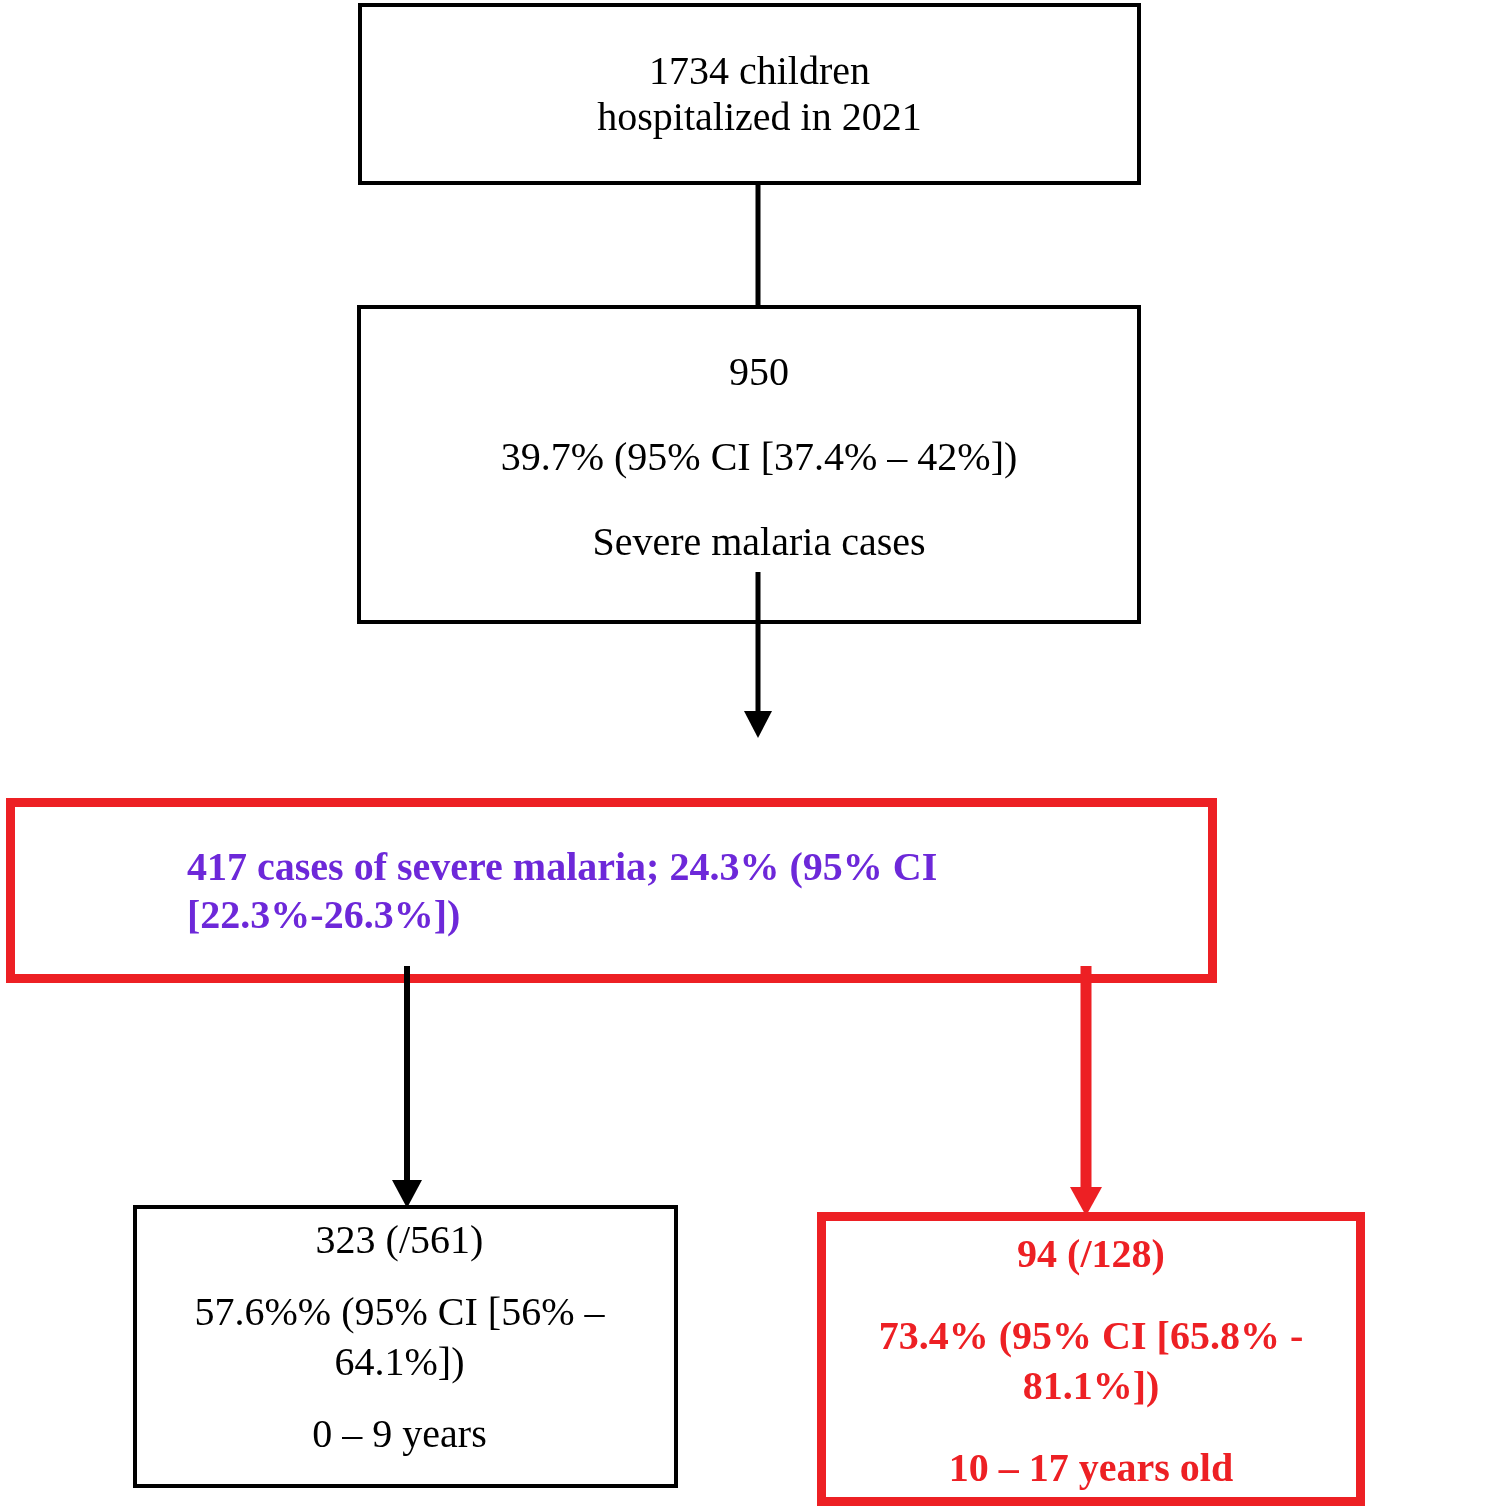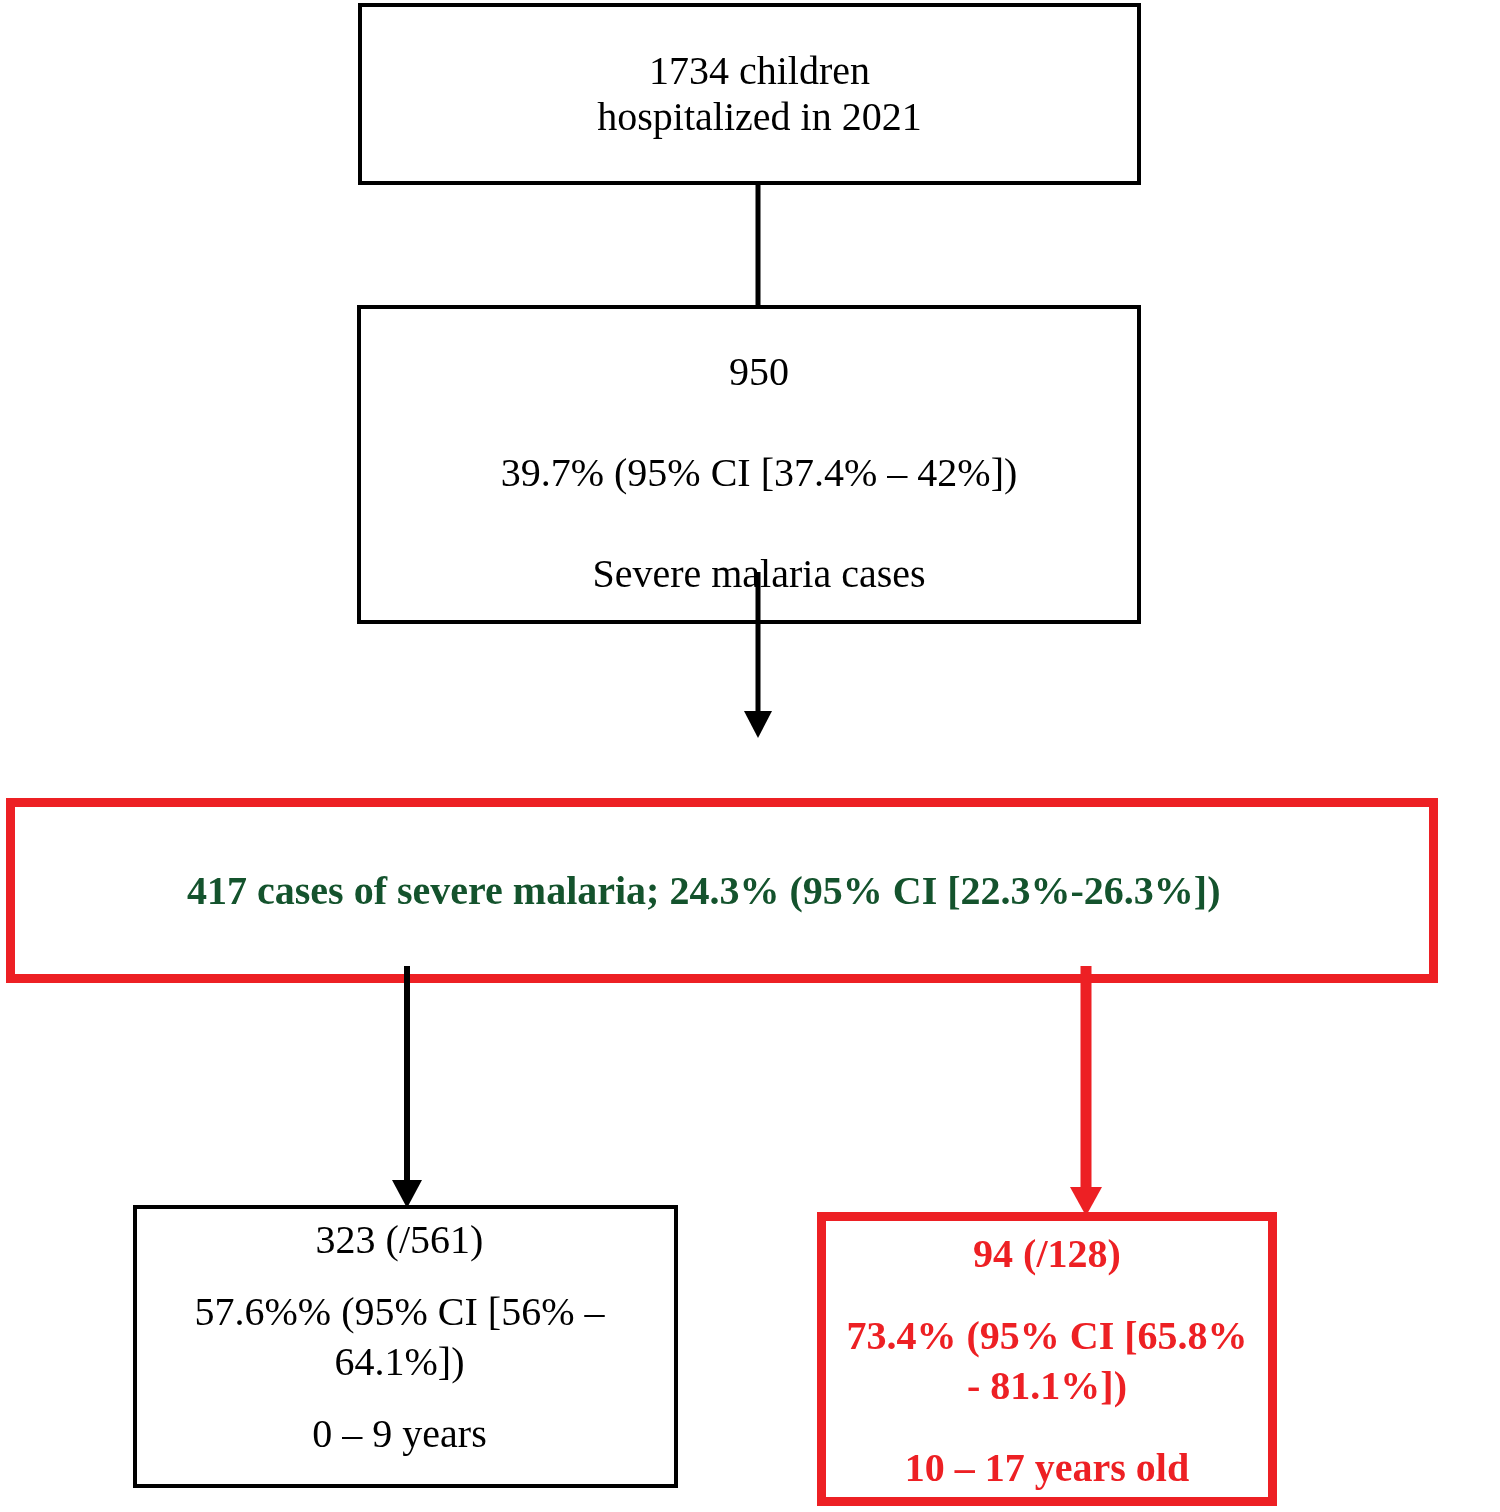--- a/index.html
+++ b/index.html
@@ -51,30 +51,30 @@
     left: 357px;
     top: 305px;
     width: 784px;
     height: 319px;
     border: 4px solid #000000;
     font-size: 40px;
     line-height: 1.15;
     justify-content: flex-start;
     padding-top: 40px;
   }
-  #box-severe .line + .line { margin-top: 55px; }
+  #box-severe .line + .line { margin-top: 39px; }
 
   
   #box-red-main {
     left: 6px;
     top: 798px;
-    width: 1432px;
+    width: 1211px;
     height: 185px;
     border: 9px solid #ED2024;
-    color: #14532d;
+    color: #6d28d9;
     font-weight: bold;
     font-size: 40px;
     line-height: 1.2;
     align-items: flex-start;
     padding-left: 172px;
   }
 
   
   #box-age-young {
     left: 133px;
@@ -86,21 +86,21 @@
     line-height: 1.25;
     justify-content: flex-start;
     padding: 6px 18px 0 6px;
   }
   #box-age-young .line + .line { margin-top: 22px; }
 
   
   #box-age-old {
     left: 817px;
     top: 1212px;
-    width: 460px;
+    width: 548px;
     height: 294px;
     border: 9px solid #ED2024;
     color: #ED2024;
     font-weight: bold;
     font-size: 40px;
     line-height: 1.25;
     justify-content: flex-start;
     padding: 8px 14px 0 14px;
   }
   #box-age-old .line + .line { margin-top: 32px; }

